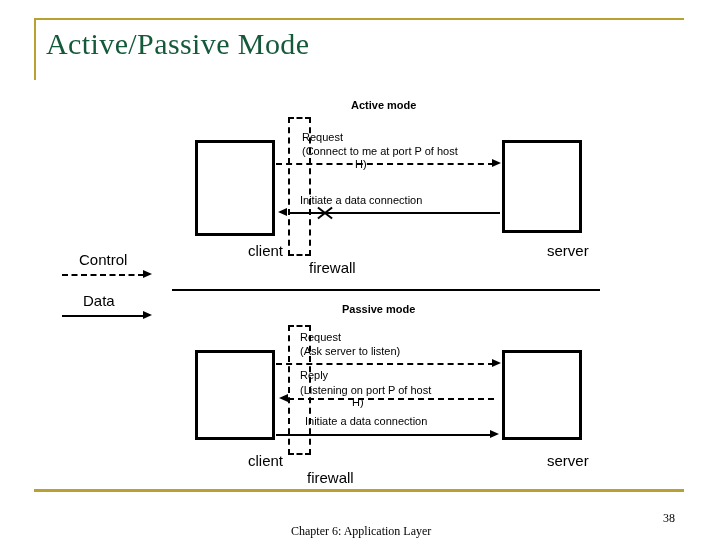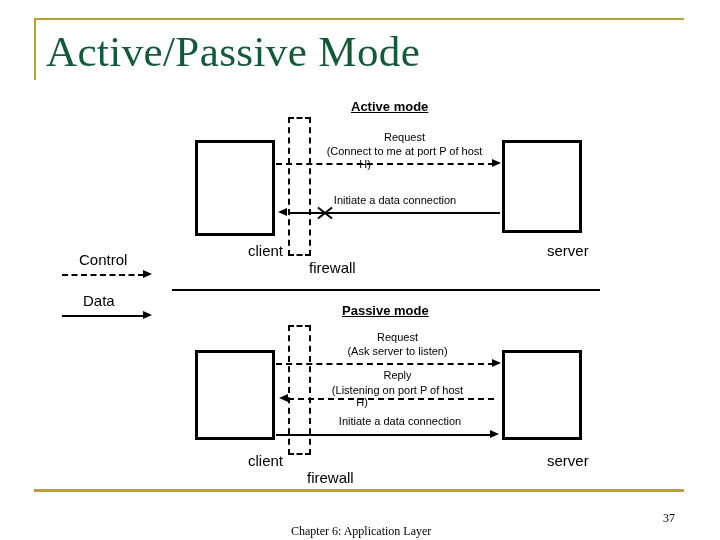--- a/index.html
+++ b/index.html
@@ -39,21 +39,21 @@
     top: 489px;
     width: 650px;
     height: 3px;
     background: #b8a130;
   }
   #page-title {
     position: absolute;
     left: 46px;
     top: 27px;
     font-family: "Liberation Serif", serif;
-    font-size: 43px;
+    font-size: 30px;
     color: #15593b;
     letter-spacing: 0.4px;
     white-space: nowrap;
   }
 
   
   .host-box {
     position: absolute;
     border: 3px solid #000000;
     background: #ffffff;
@@ -67,32 +67,31 @@
   }
   .node-label {
     position: absolute;
     font-size: 15px;
     color: #000000;
     white-space: nowrap;
     margin-left: 37px;
   }
   .section-heading {
     position: absolute;
-    font-size: 13px;
+    font-size: 11px;
     font-weight: bold;
     color: #000000;
     white-space: nowrap;
-    text-decoration: underline;
   }
   .msg-text {
     position: absolute;
     font-size: 11px;
     color: #000000;
     white-space: nowrap;
-    text-align: center;
+    text-align: left;
   }
   .legend-label {
     position: absolute;
     font-size: 15px;
     color: #000000;
     white-space: nowrap;
   }
   .divider {
     position: absolute;
     background: #000000;
@@ -210,15 +209,15 @@
   <div class="msg-text" style="left:305px; top:415px; width:190px;">Initiate a data connection</div>
   <div class="line-solid" style="left:276px; top:434px; width:216px;"></div>
   <div class="head-right" style="left:490px; top:430px;"></div>
 
   <div class="node-label" style="left:211px; top:452px;">client</div>
   <div class="node-label" style="left:270px; top:469px;">firewall</div>
   <div class="node-label" style="left:510px; top:452px;">server</div>
 
   <div class="rule-bottom"></div>
   <div class="footer-text" style="left:291px; top:524px;">Chapter 6: Application Layer</div>
-  <div class="footer-text" style="left:663px; top:511px;">37</div>
+  <div class="footer-text" style="left:663px; top:511px;">38</div>
 
 </div>
 
 </body></html>

